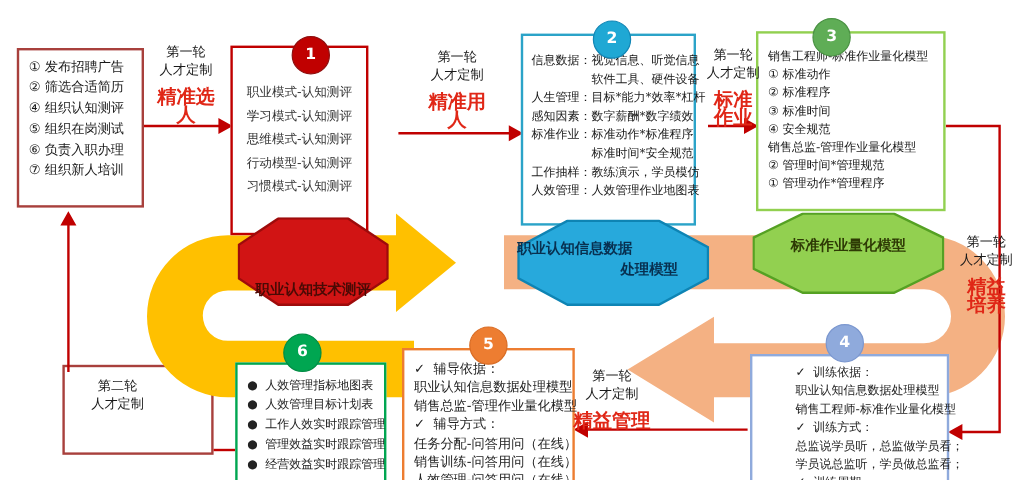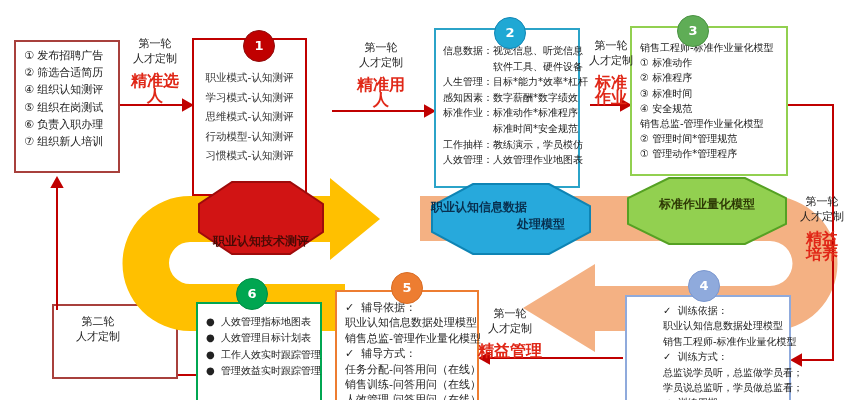--- a/index.html
+++ b/index.html
@@ -121,20 +121,21 @@
     <div class="ln">任务分配-问答用问（在线）</div>
     <div class="ln">销售训练-问答用问（在线）</div>
     <div class="ln">人效管理-问答用问（在线）</div>
   </div>
 
   <div class="box box6">
     <div class="ln">●  人效管理指标地图表</div>
     <div class="ln">●  人效管理目标计划表</div>
     <div class="ln">●  工作人效实时跟踪管理</div>
     <div class="ln">●  管理效益实时跟踪管理</div>
+    <div class="ln">●  经营效益实时跟踪管理</div>
   </div>
 
   <svg class="octwrap" style="left:198px;top:181px;" width="126" height="74">
     <polygon points="34,1 92,1 125,23 125,51 92,73 34,73 1,51 1,23" fill="#d11414" stroke="#9e0b0b" stroke-width="2"></polygon>
   </svg>
   <div class="octtext" style="left:198px;top:181px;width:126px;padding-top:28px;text-align:center;color:#4a0a05;margin-top:24px;">职业认知技术测评</div>
 
   <svg class="octwrap" style="left:431px;top:183px;" width="160" height="72">
     <polygon points="42,1 118,1 159,23 159,49 118,71 42,71 1,49 1,23" fill="#27a9dc" stroke="#0e84b4" stroke-width="2"></polygon>
   </svg>

